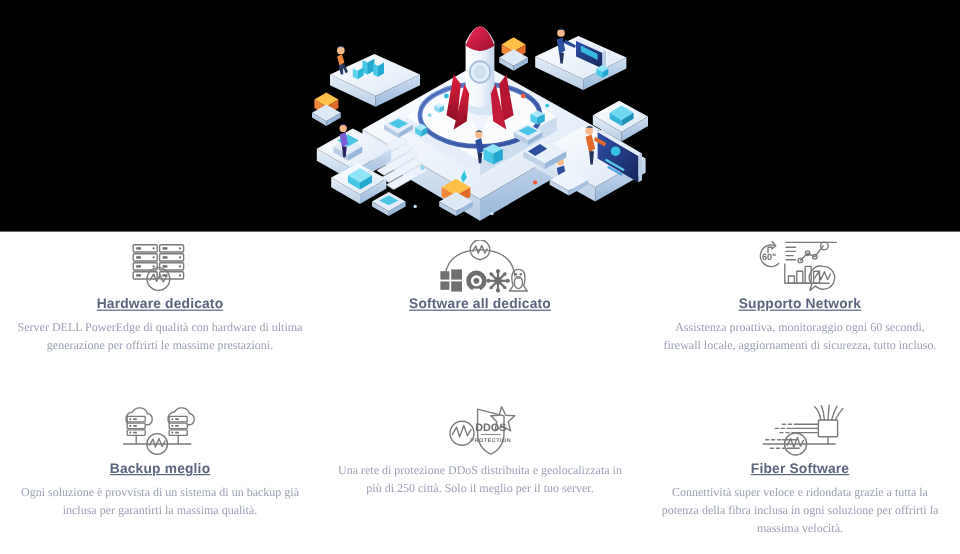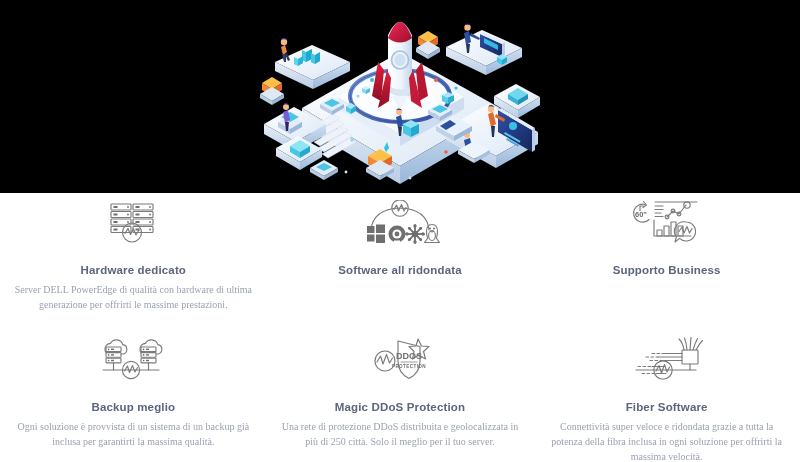--- a/index.html
+++ b/index.html
@@ -66,24 +66,25 @@
     margin-bottom: 2px;
   }
   .feature-icon svg {
     display: block;
   }
   .feature-title {
     font-size: 11.5px;
     font-weight: bold;
     color: #5b657d;
     letter-spacing: 0.15px;
-    margin-top: 16px;
+    margin-top: 0;
     margin-bottom: 6px;
     text-align: center;
     white-space: nowrap;
+    text-decoration: underline;
   }
   .feature-desc {
     font-size: 10px;
     line-height: 1.5;
     color: #9aa1b2;
     text-align: center;
     max-width: 240px;
     font-family: Liberation Serif, serif;
   }
 
@@ -499,21 +500,21 @@
 
           <g>
             <path class="ic" d="M72 24.5 q5.5 0 5.5 7 q0 4 -1.2 6.5 q1.6 2.6 3.2 4.5 l-15 0 q1.6 -1.9 3.2 -4.5 q-1.2 -2.5 -1.2 -6.5 q0 -7 5.5 -7 Z" fill="#ffffff"></path>
             <ellipse class="ic" cx="72" cy="35.5" rx="3.4" ry="5" fill="#ffffff"></ellipse>
             <circle class="ic-fill" cx="70" cy="28.5" r="1"></circle>
             <circle class="ic-fill" cx="74" cy="28.5" r="1"></circle>
             <path class="ic" d="M70.5 31 q1.5 1.6 3 0"></path>
           </g>
         </svg>
       </div>
-      <div class="feature-title">Software all ridondata</div>
+      <div class="feature-title">Software all dedicato</div>
     </div>
 
     <div class="feature">
       <div class="feature-icon">
         <svg viewBox="0 0 76 46" width="76" height="46">
 
           <g>
             <path class="ic" d="M16 4.5 A9 9 0 1 0 20 19.5"></path>
             <polyline class="ic" points="14.5,1.5 17.5,5 14,7.5"></polyline>
             <polyline class="ic" points="11,10.5 11,6 14.5,6"></polyline>
@@ -541,21 +542,22 @@
             <rect x="28" y="30" width="5" height="6"></rect>
             <rect x="35" y="26" width="5" height="10"></rect>
             <rect x="42" y="22" width="5" height="14"></rect>
             <rect x="49" y="26" width="5" height="10"></rect>
           </g>
 
           <path class="ic" d="M57 22 a9.5 9.5 0 1 1 -6.5 16.4 l-4.5 3.6 l1.4 -5 a9.5 9.5 0 0 1 9.6 -15 Z" fill="#ffffff"></path>
           <polyline class="ic" points="50,31.5 53,27 55,33 58,26.5 60.5,33 63,28.5"></polyline>
         </svg>
       </div>
-      <div class="feature-title">Supporto Business</div>
+      <div class="feature-title">Supporto Network</div>
+      <div class="feature-desc">Assistenza proattiva, monitoraggio ogni 60 secondi, firewall locale, aggiornamenti di sicurezza, tutto incluso.</div>
     </div>
 
     <div class="feature">
       <div class="feature-icon">
         <svg viewBox="0 0 76 46" width="76" height="46">
 
           <path class="ic" d="M10 12 a5.5 5.5 0 0 1 5.4 -5.6 a6.8 6.8 0 0 1 12.4 1.2 a4.8 4.8 0 0 1 0.4 9.4 l-14.8 0 a5 5 0 0 1 -3.4 -5 Z" fill="#ffffff"></path>
 
           <g class="ic">
             <rect x="11" y="10" width="15" height="4.6" rx="0.7" fill="#ffffff"></rect>
@@ -609,21 +611,20 @@
 
           <path class="ic" d="M33 4 L55 9.5 L55 24 q0 12 -11 17.5 q-11 -5.5 -11 -17.5 Z" fill="#ffffff"></path>
           <text class="ddos-text" x="44" y="22" font-size="9" text-anchor="middle">DDOS</text>
           <line class="ic-thin" x1="36" y1="25" x2="52" y2="25"></line>
           <text class="ddos-text" x="44" y="31" font-size="4.6" text-anchor="middle" letter-spacing="0.4">PROTECTION</text>
 
           <circle class="ic" cx="20" cy="24" r="10" fill="#ffffff"></circle>
           <polyline class="ic" points="12,25 15.5,19 18,27 21.5,17.5 24.5,26 27.5,21"></polyline>
         </svg>
       </div>
-      <div class="feature-title">Magic DDoS Protection</div>
       <div class="feature-desc">Una rete di protezione DDoS distribuita e geolocalizzata in più di 250 città. Solo il meglio per il tuo server.</div>
     </div>
 
     <div class="feature">
       <div class="feature-icon">
         <svg viewBox="0 0 74 46" width="74" height="46">
 
           <g class="ic">
             <path d="M54 13 q-1 -7 -5 -11"></path>
             <path d="M57 13 q-0.5 -7 -2.5 -12"></path>

